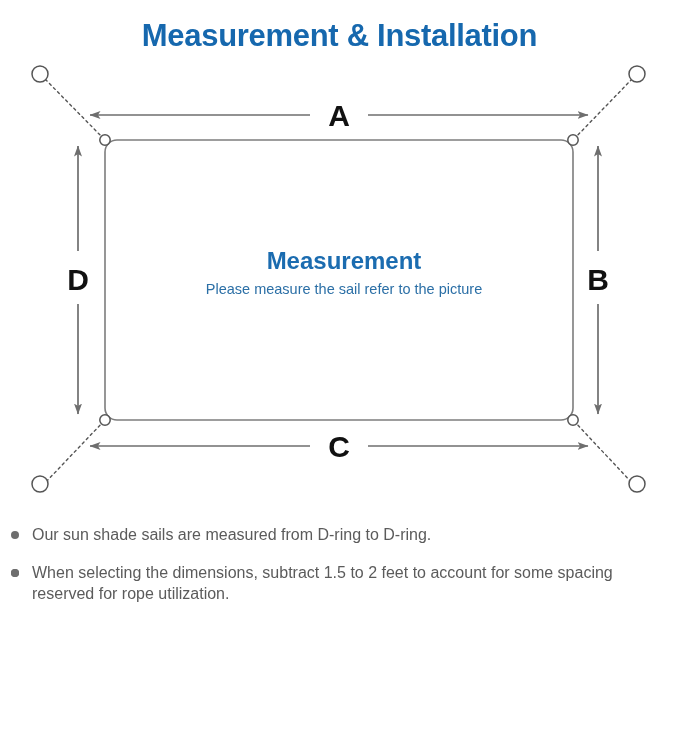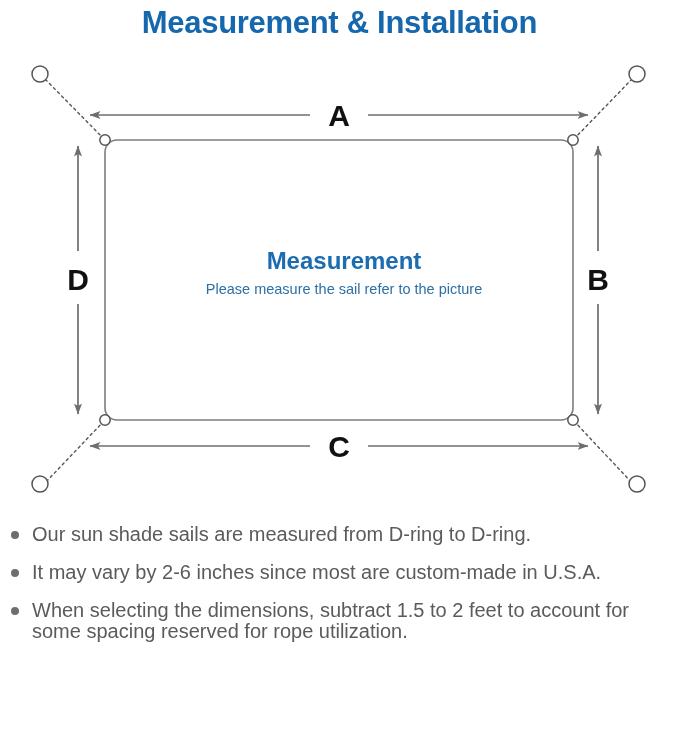--- a/index.html
+++ b/index.html
@@ -20,21 +20,21 @@
     position: absolute;
     left: 0;
     top: 0;
     width: 679px;
     text-align: center;
     font-size: 31px;
     font-weight: bold;
     color: #1668ae;
     letter-spacing: -0.3px;
     line-height: 36px;
-    padding-top: 5px;
+    padding-top: 18px;
   }
 
   
   #diagram {
     position: absolute;
     left: 0;
     top: 46px;
     width: 679px;
     height: 470px;
   }
@@ -66,21 +66,21 @@
     position: absolute;
     left: 0;
     top: 524px;
     width: 679px;
   }
   .note-item {
     position: relative;
     padding-left: 32px;
     padding-right: 8px;
     margin-bottom: 17px;
-    font-size: 20px;
+    font-size: 16px;
     line-height: 21px;
     color: #5b5b5b;
   }
   .note-bullet {
     position: absolute;
     left: 11px;
     top: 7px;
     width: 8px;
     height: 8px;
     border-radius: 50%;
@@ -141,19 +141,18 @@
   </svg>
 </div>
 
 <div id="notes">
   <div class="note-item">
     <span class="note-bullet"></span>
     <span>Our sun shade sails are measured from D-ring to D-ring.</span>
   </div>
   <div class="note-item">
     <span class="note-bullet"></span>
-    <span>It may vary by 2-6 inches since most are custom-made in U.S.A.</span>
   </div>
   <div class="note-item">
     <span class="note-bullet"></span>
     <span>When selecting the dimensions, subtract 1.5 to 2 feet to account for some spacing reserved for rope utilization.</span>
   </div>
 </div>
 
 </body></html>

